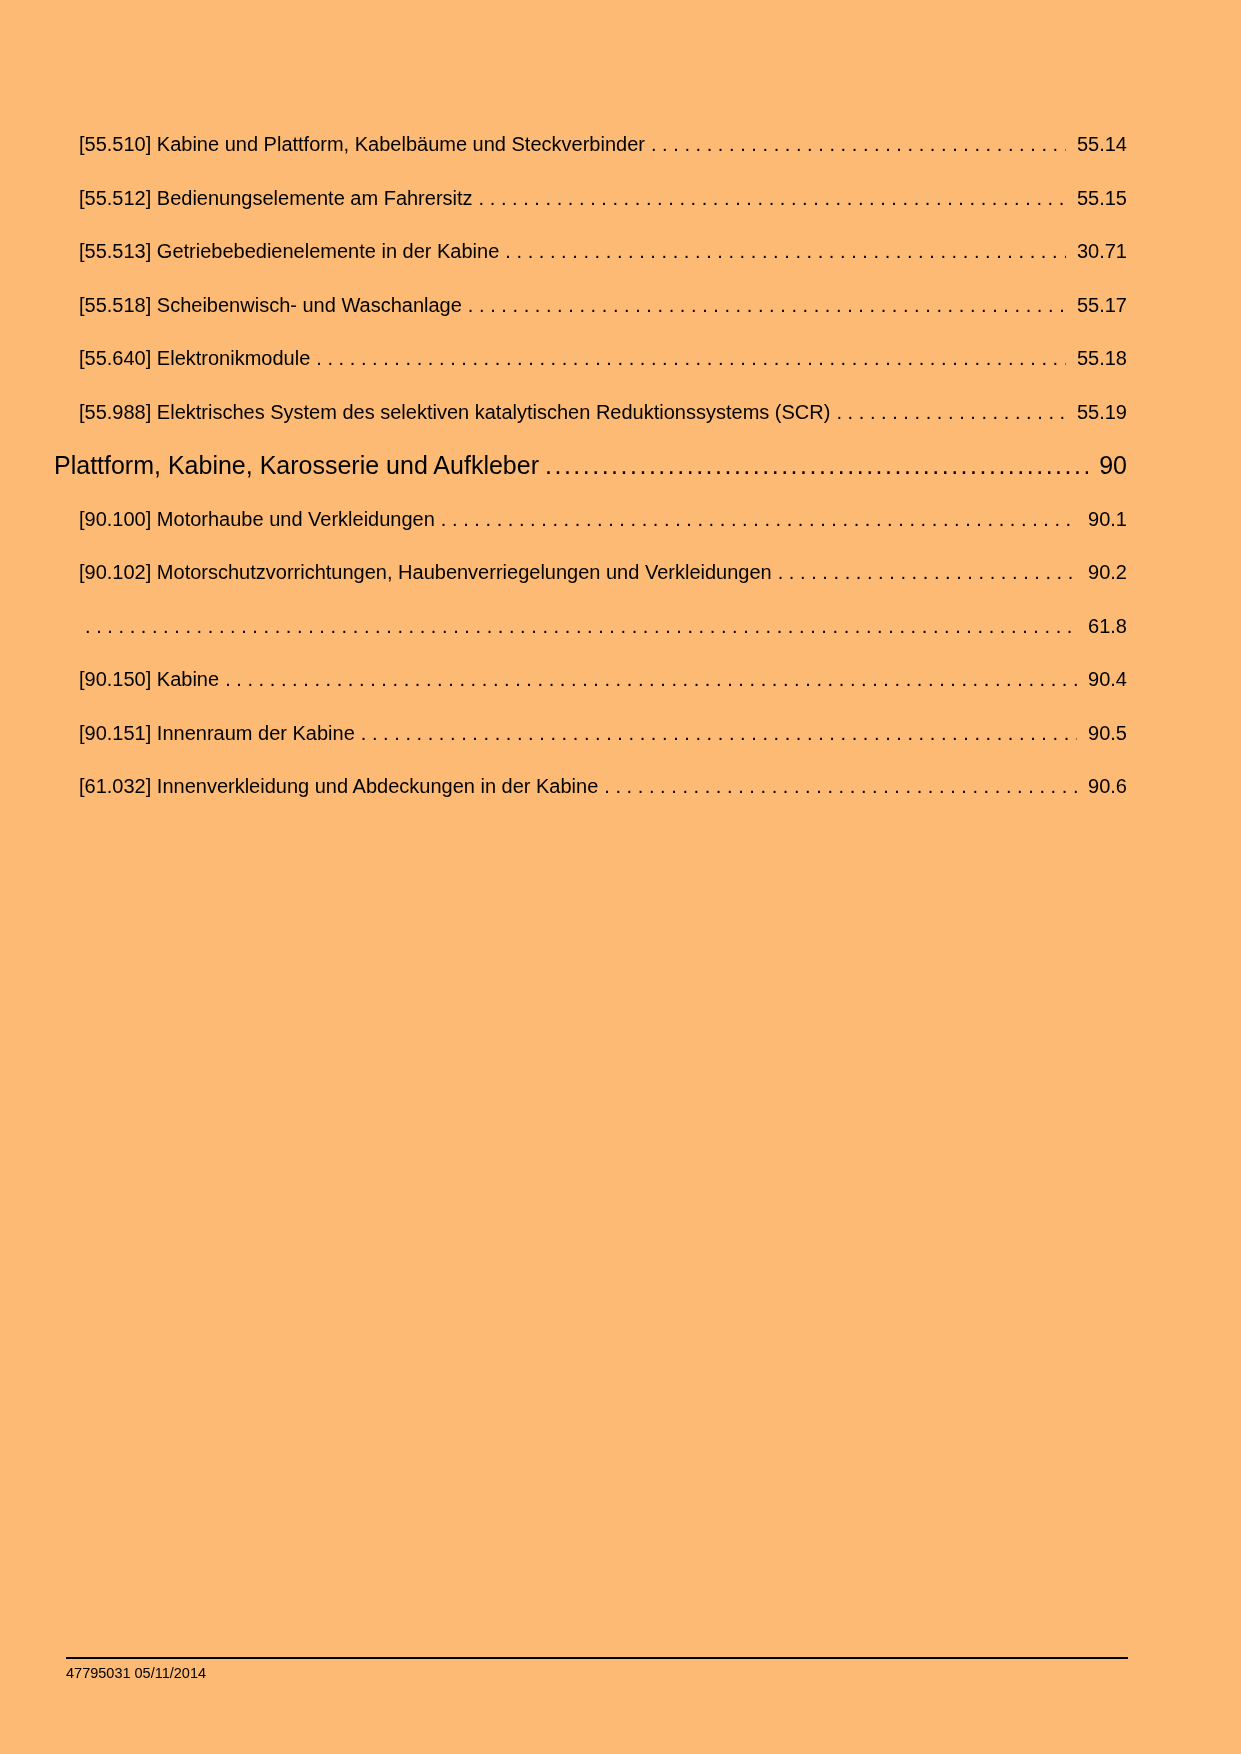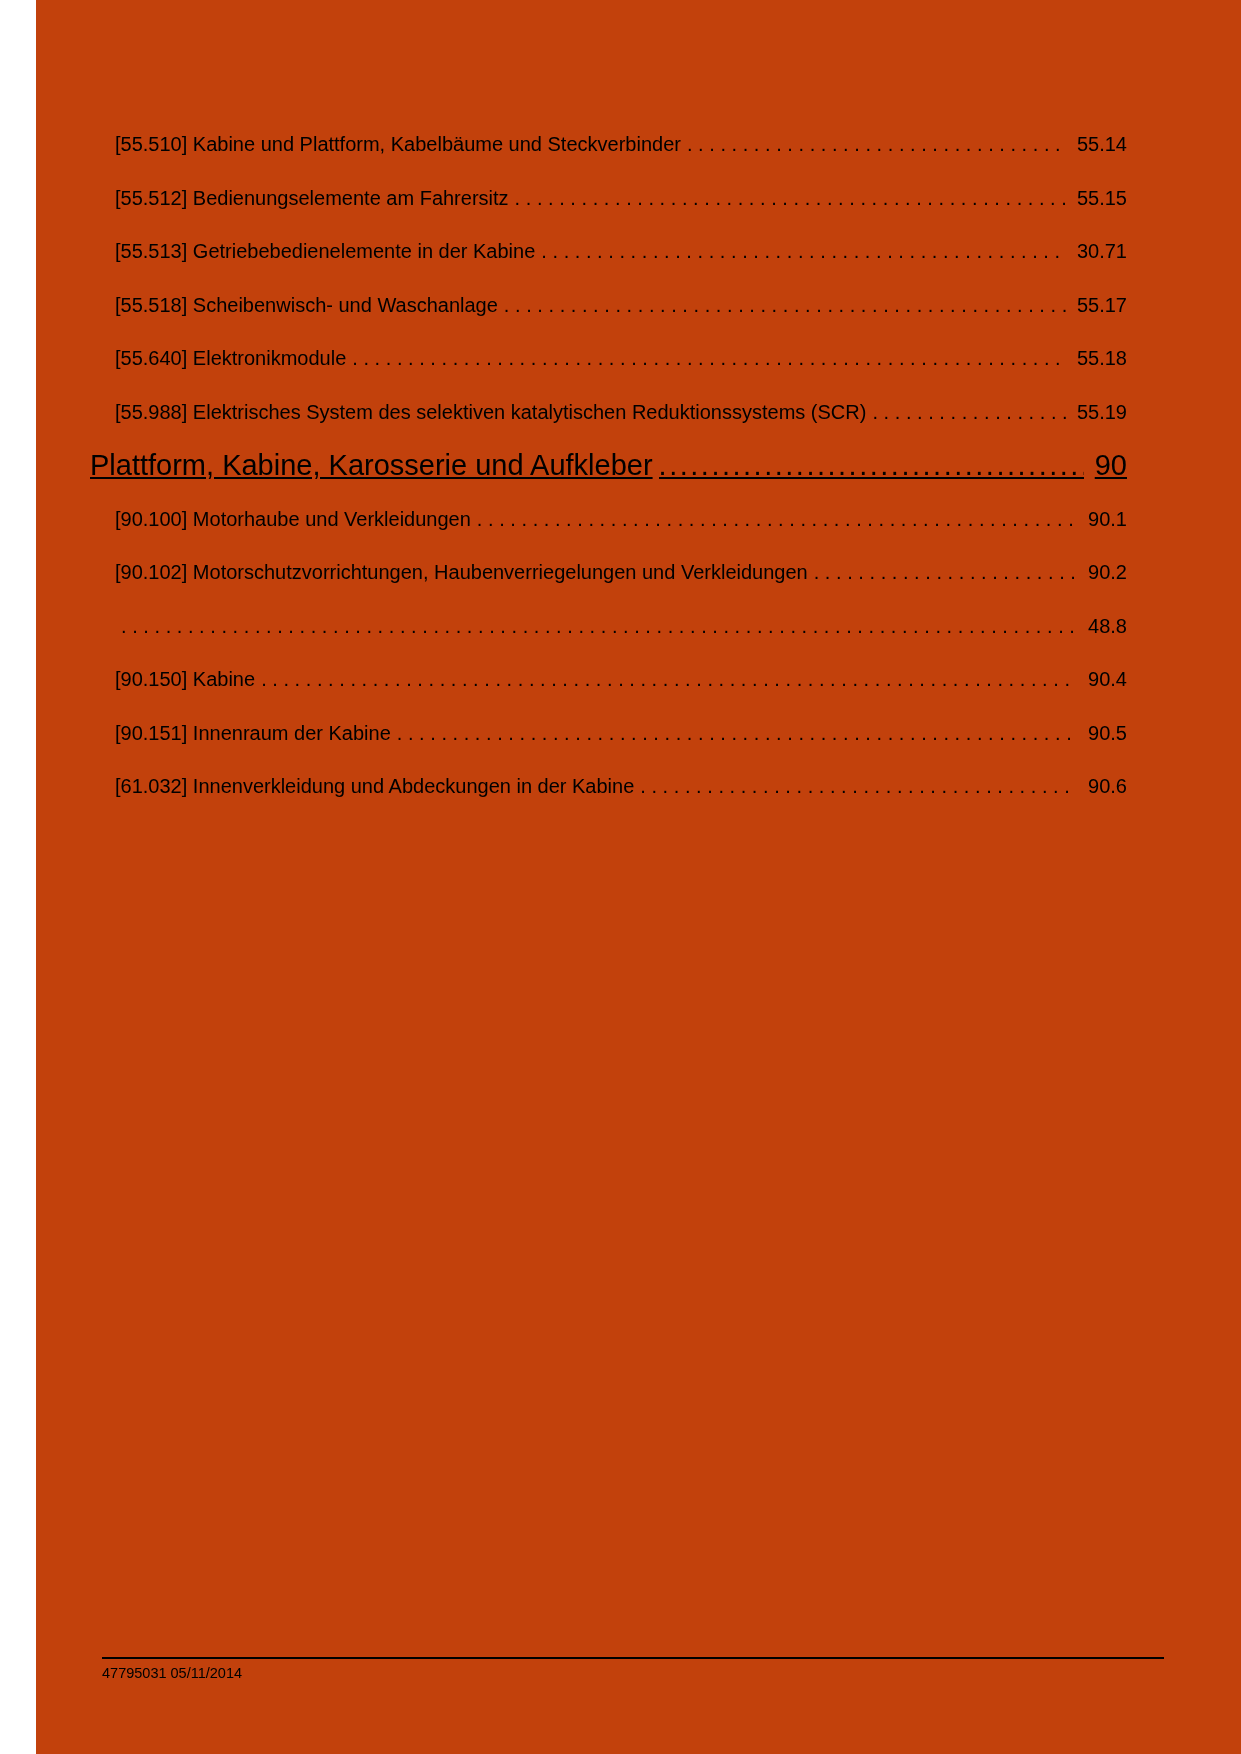--- a/index.html
+++ b/index.html
@@ -11,43 +11,41 @@
     width: 1241px;
     height: 1754px;
     position: relative;
     font-family: "Liberation Sans", sans-serif;
     color: #000000;
     overflow: hidden;
   }
   .page {
     position: absolute;
     inset: 0;
-    background: #c2410c;
-    margin-left: 36px;
+    background: #fdba74;
   }
   .toc {
     position: absolute;
     top: 118px;
     left: 54px;
     right: 114px;
   }
   .row {
     display: flex;
     align-items: baseline;
     line-height: 53.5px;
     white-space: nowrap;
   }
   .row.entry {
     font-size: 20px;
     padding-left: 25px;
   }
   .row.heading {
-    font-size: 29px;
+    font-size: 25px;
     padding-left: 0;
-    text-decoration: underline;
   }
   .label {
     flex: 0 0 auto;
   }
   .leader {
     flex: 1 1 0;
     min-width: 0;
     overflow: hidden;
     margin-left: 6px;
     margin-right: 11px;
@@ -137,21 +135,21 @@
   </div>
 
   <div class="row entry">
     <span class="label">[90.102] Motorschutzvorrichtungen, Haubenverriegelungen und Verkleidungen</span>
     <span class="leader"></span>
     <span class="pagenum">90.2</span>
   </div>
 
   <div class="row entry">
     <span class="leader"></span>
-    <span class="pagenum">48.8</span>
+    <span class="pagenum">61.8</span>
   </div>
 
   <div class="row entry">
     <span class="label">[90.150] Kabine</span>
     <span class="leader"></span>
     <span class="pagenum">90.4</span>
   </div>
 
   <div class="row entry">
     <span class="label">[90.151] Innenraum der Kabine</span>

